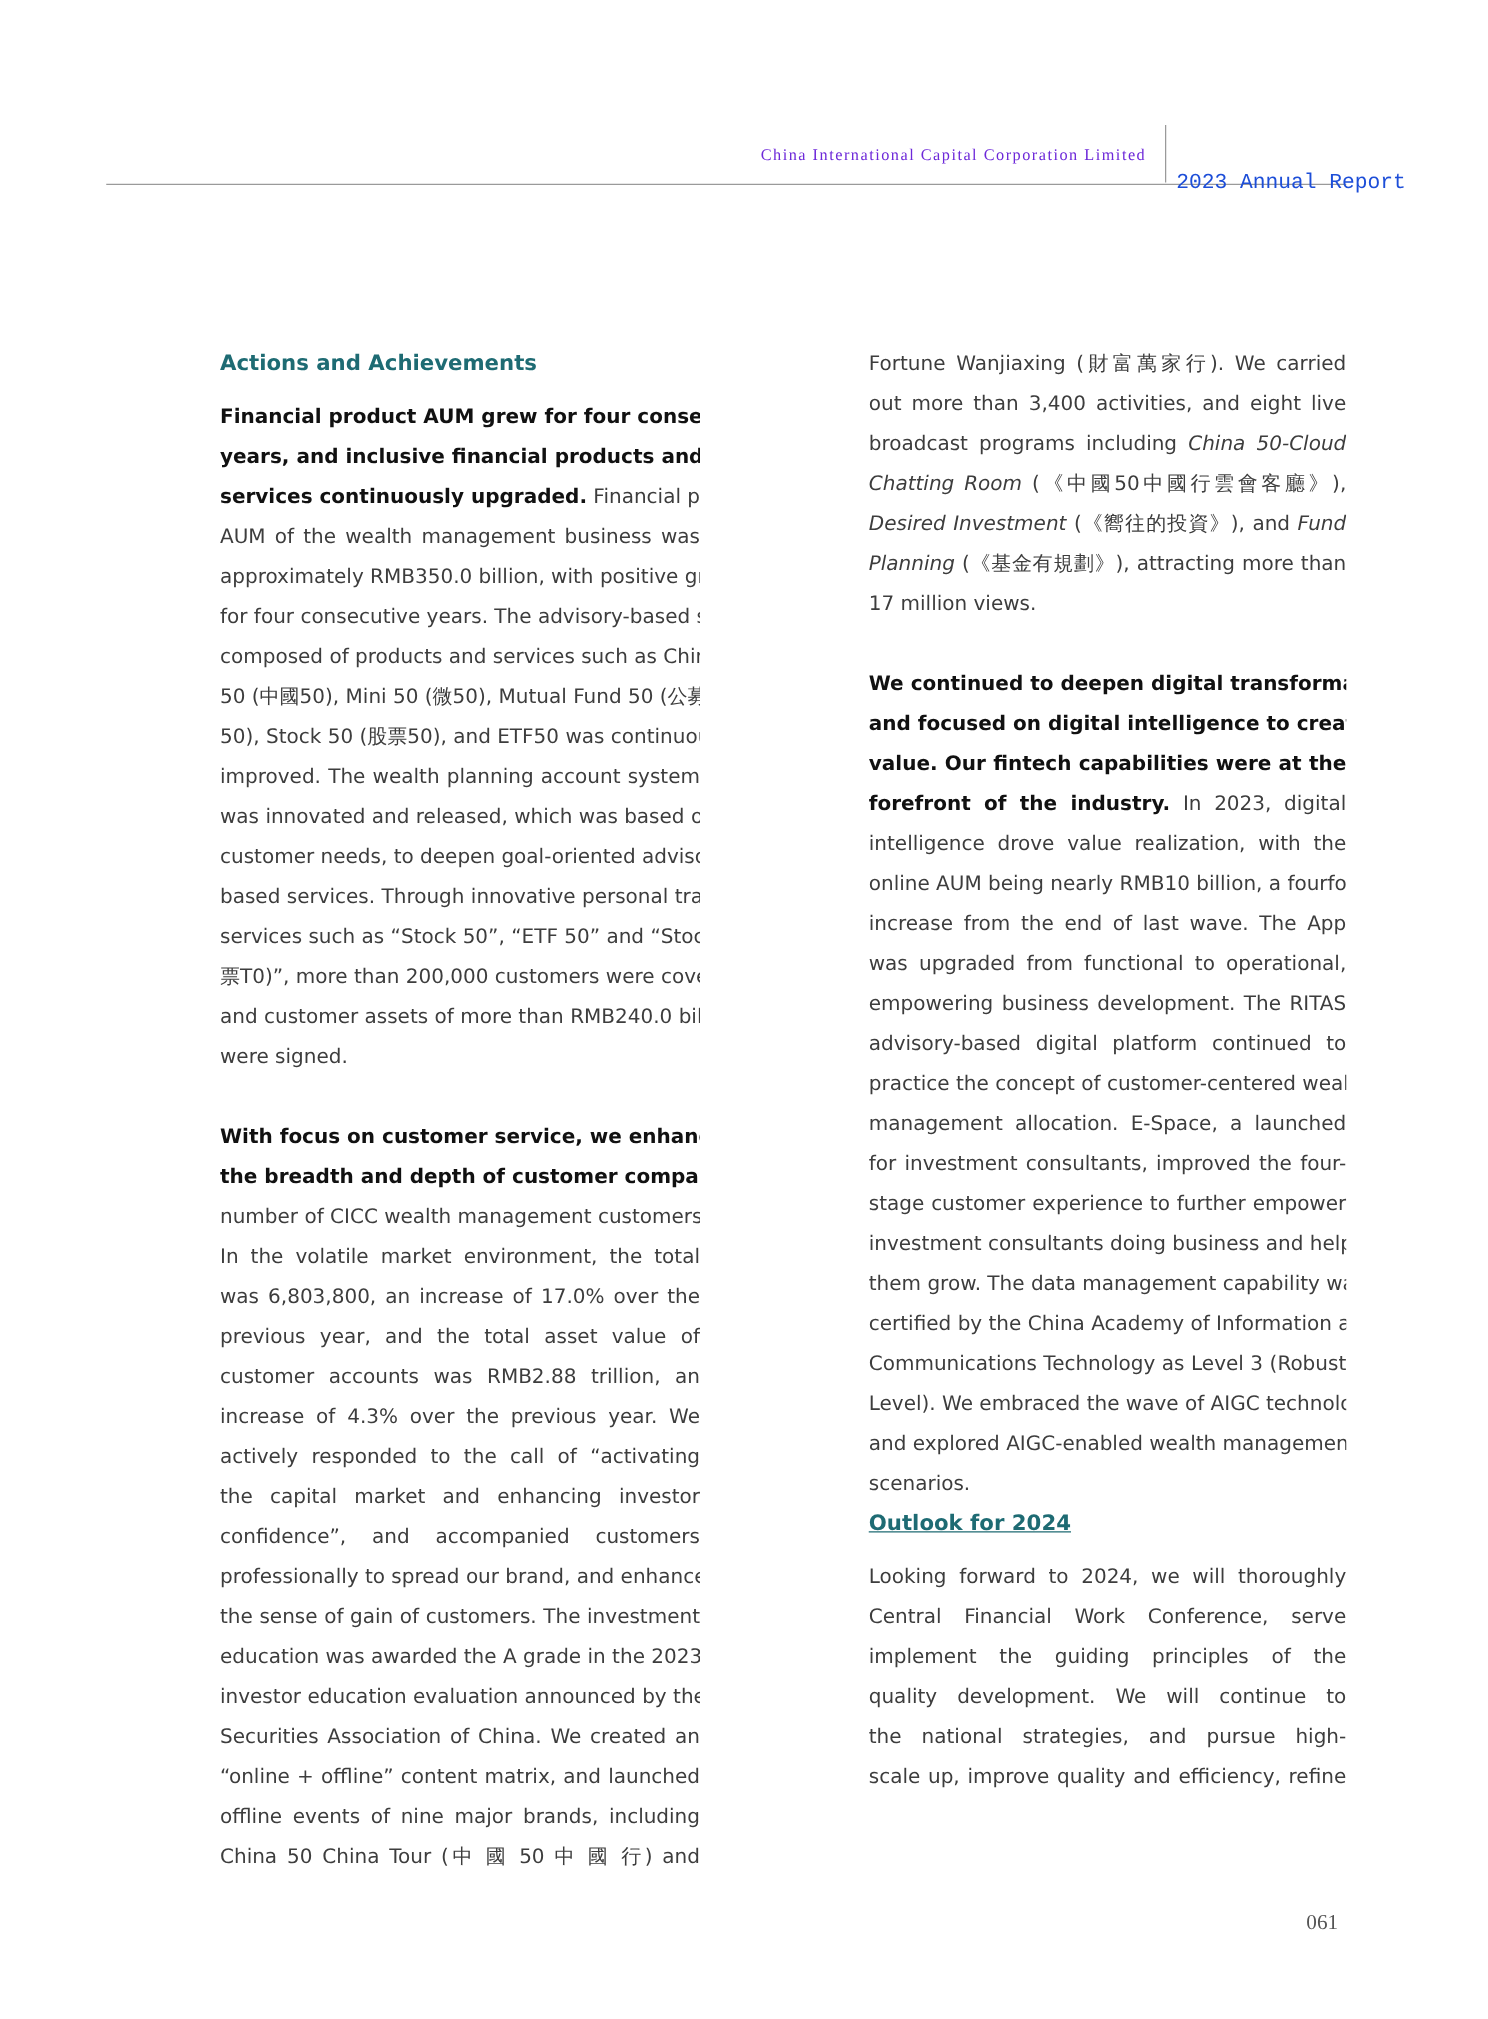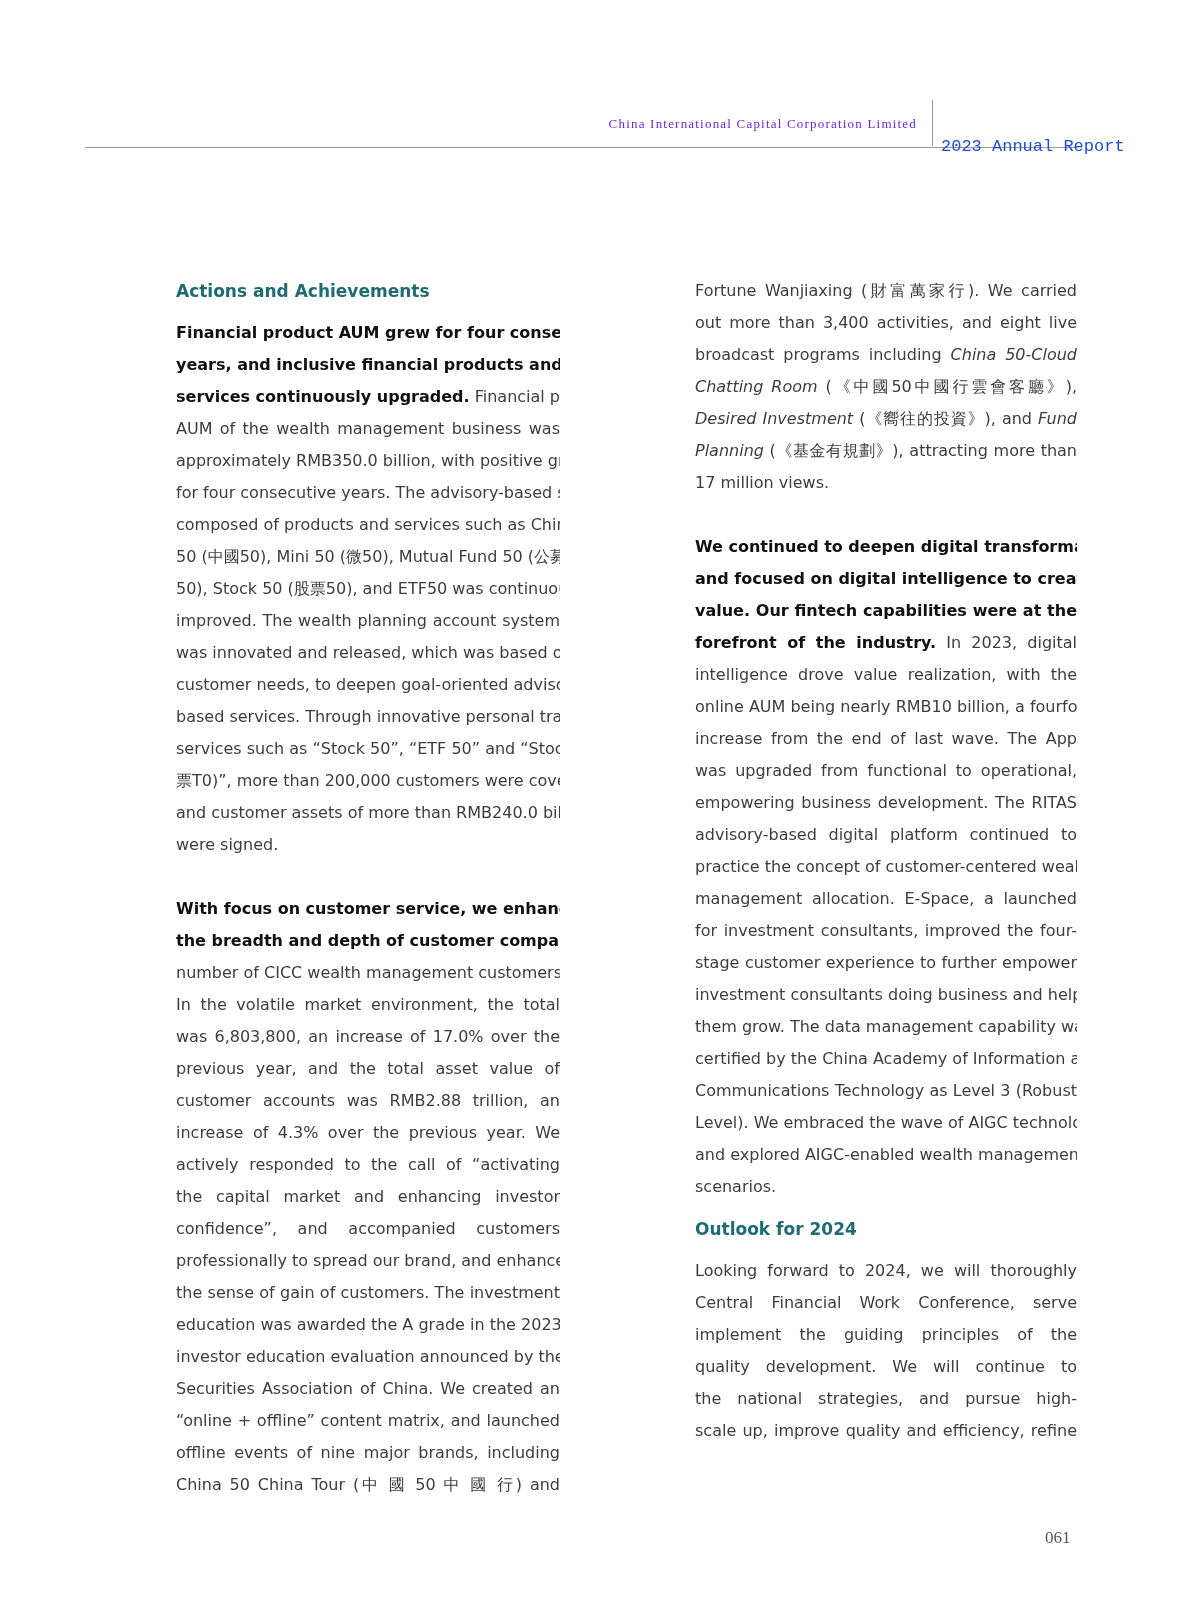--- a/index.html
+++ b/index.html
@@ -108,21 +108,21 @@
         <div class="line"><span>stage customer experience to further empower</span></div>
         <div class="line"><span>investment consultants doing business and help</span></div>
         <div class="line"><span>them grow. The data management capability was</span></div>
         <div class="line"><span>certified by the China Academy of Information and</span></div>
         <div class="line"><span>Communications Technology as Level 3 (Robust</span></div>
         <div class="line"><span>Level). We embraced the wave of AIGC technology</span></div>
         <div class="line"><span>and explored AIGC-enabled wealth management</span></div>
         <div class="line last"><span>scenarios.</span></div>
       </div>
     </div>
-  <div class="heading" style="margin-top:10px;">Outlook for 2024</div>
+  <div class="heading" style="text-decoration:underline;">Outlook for 2024</div>
   <div id="outlook-body">
       <div>
         <div class="line"><span>Looking forward to 2024, we will thoroughly</span></div>
         <div class="line"><span>Central Financial Work Conference, serve</span></div>
         <div class="line"><span>implement the guiding principles of the</span></div>
         <div class="line"><span>quality development. We will continue to</span></div>
         <div class="line"><span>the national strategies, and pursue high-</span></div>
         <div class="line"><span>scale up, improve quality and efficiency, refine</span></div>
       </div>
     </div>

